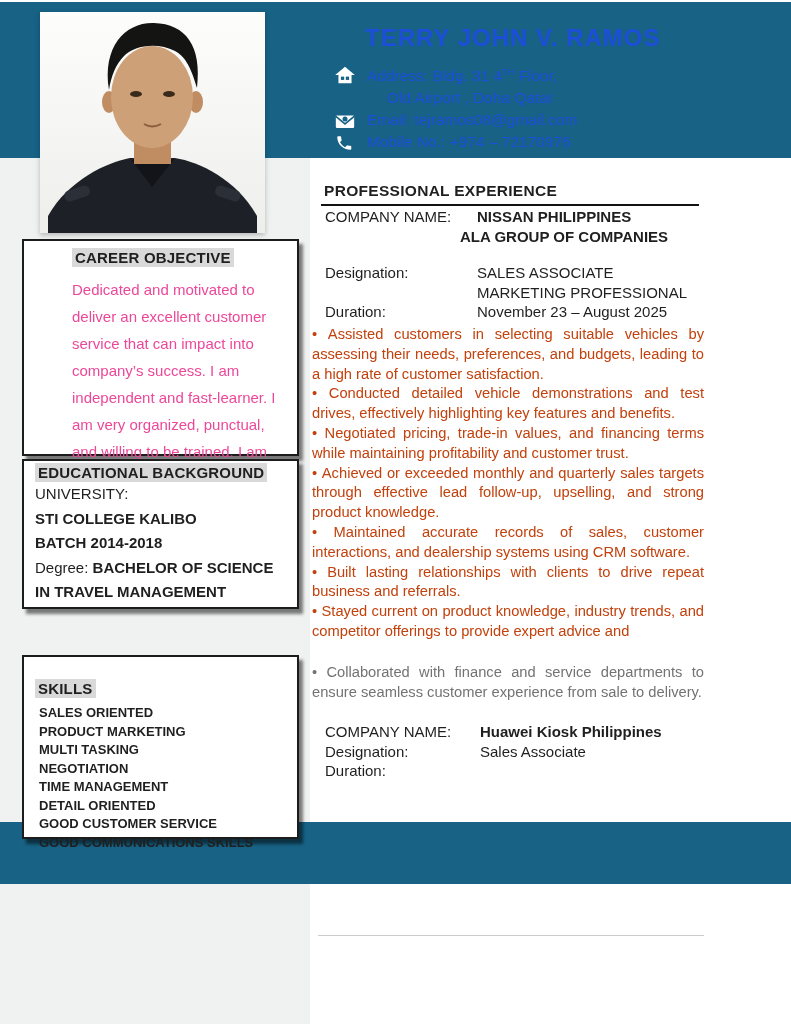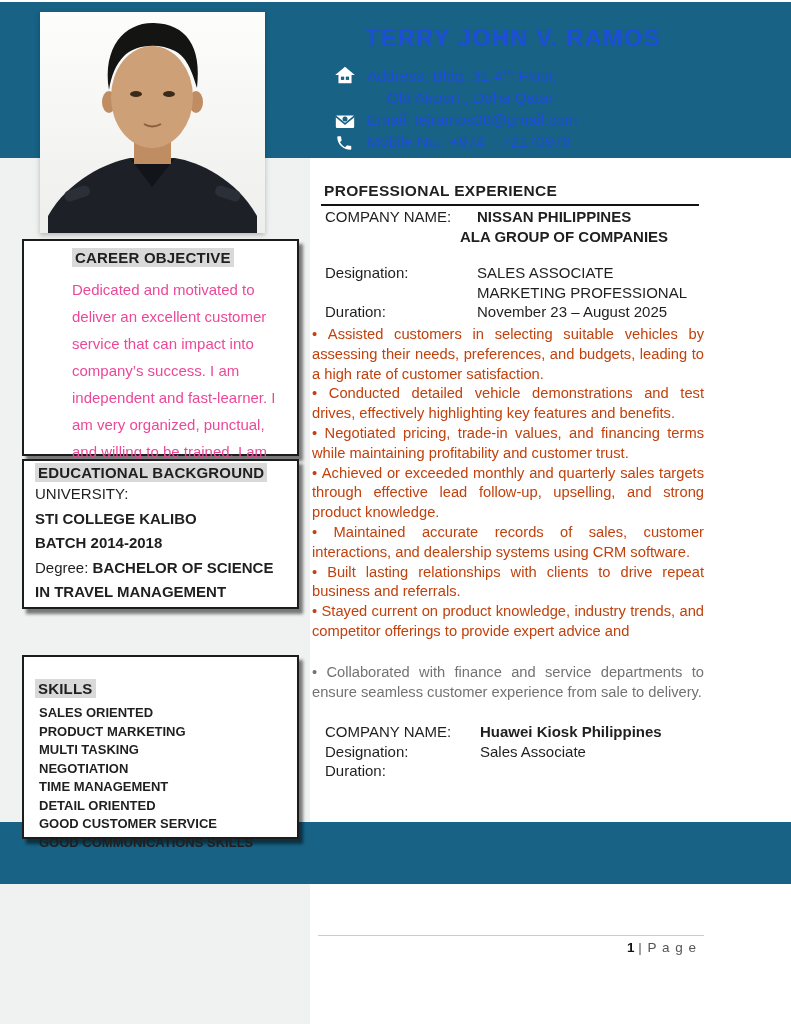--- a/index.html
+++ b/index.html
@@ -212,18 +212,14 @@
     <div class="job-grid">
       <span>COMPANY NAME:</span>
       <span class="bold">Huawei Kiosk Philippines</span>
       <span>Designation:</span>
       <span>Sales Associate</span>
       <span>Duration:</span>
     </div>
   </div>
 
   <div class="footer-rule"></div>
-  <div class="footer-text">
-    <span class="num">1</span>
-    <span class="word">| P a g e</span>
-  </div>
 
 </div>
 
 </body></html>

